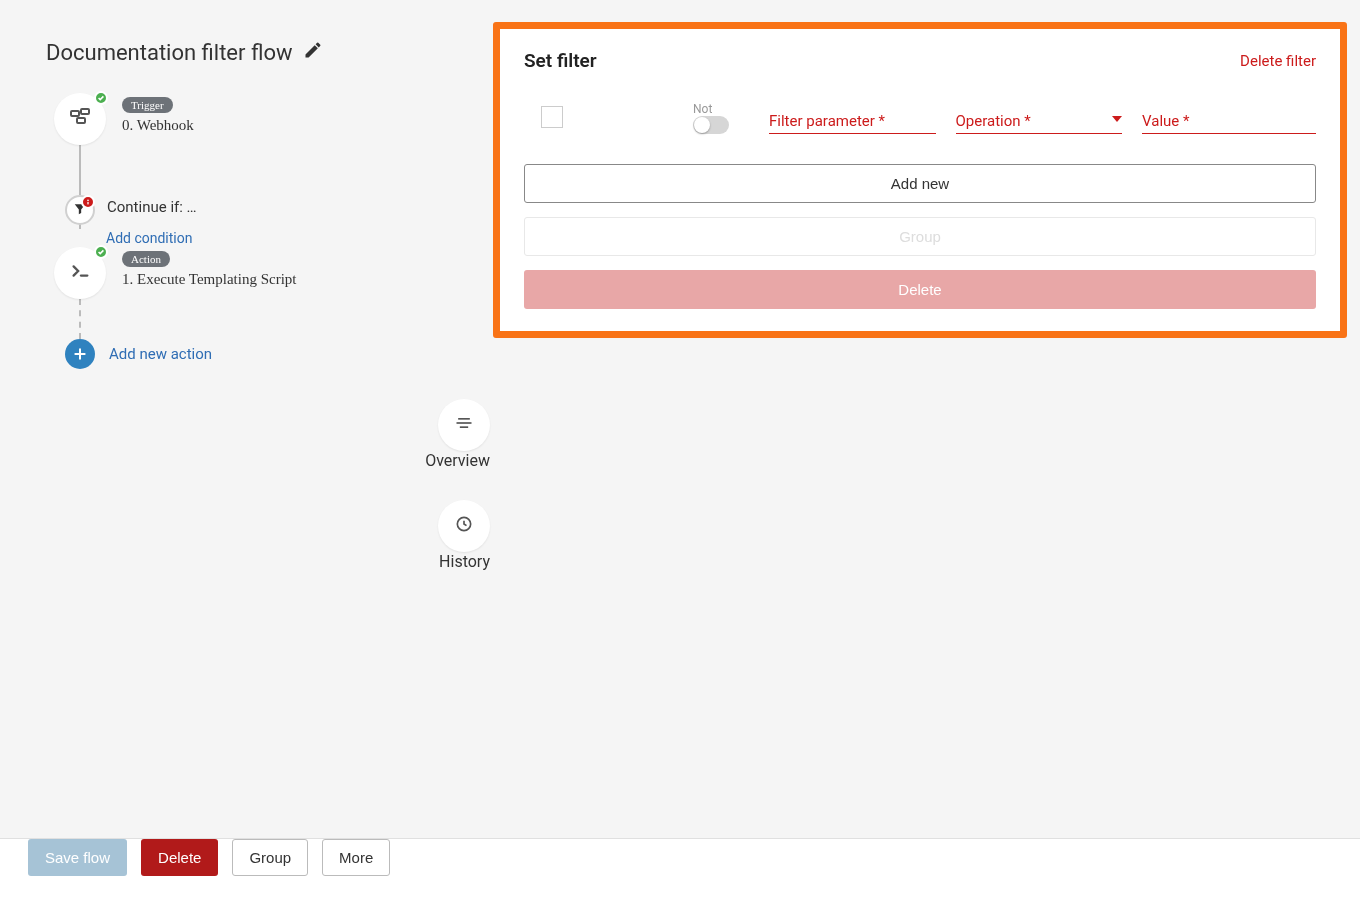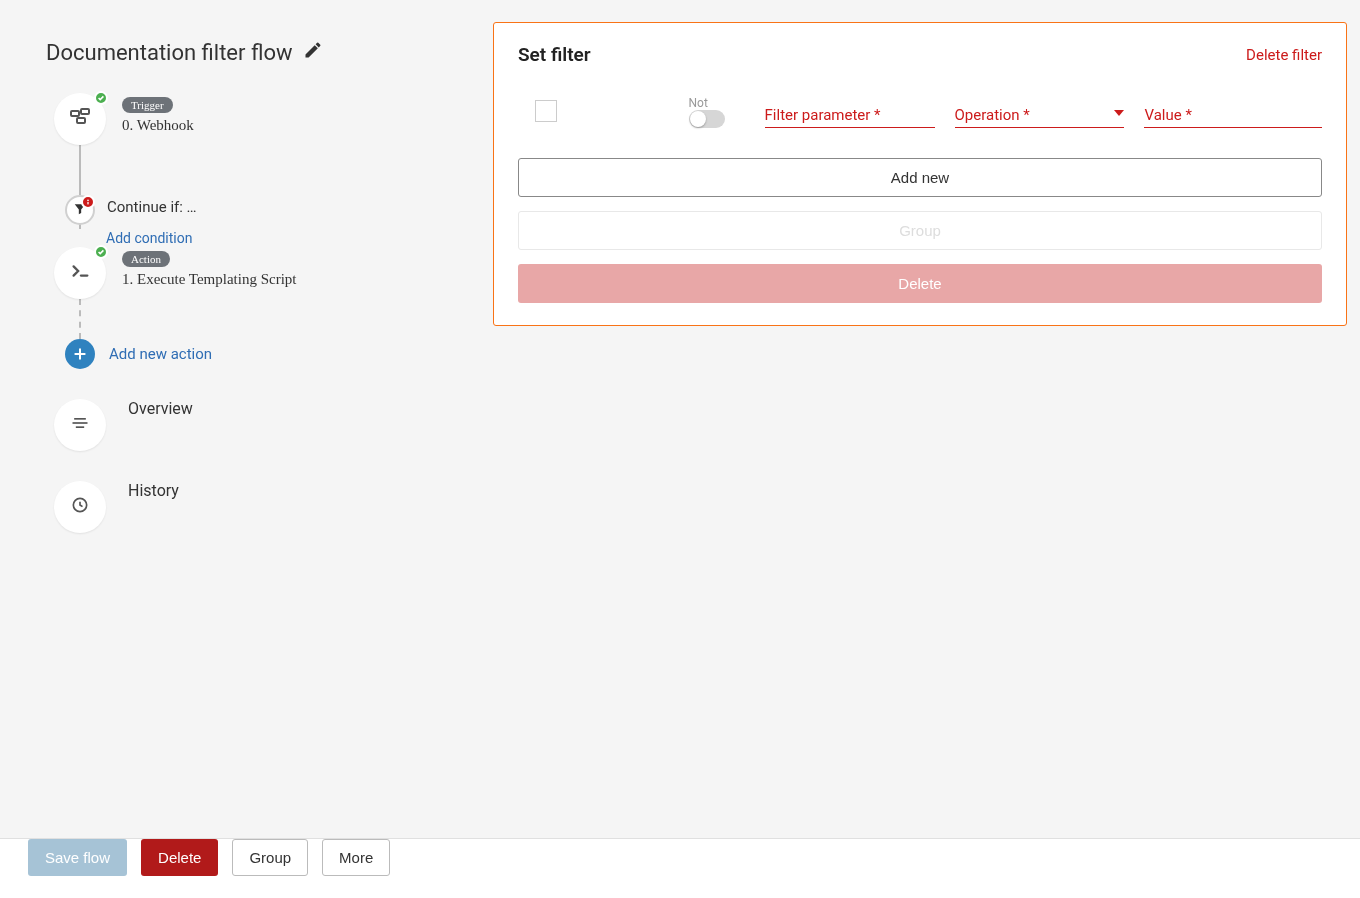--- a/index.html
+++ b/index.html
@@ -29,26 +29,26 @@
     .status-dot.error{ background:#cc1b1b;}
     .status-dot svg{width:8px;height:8px;}
     .connector{ width:2px; background:#bbb; margin-left:25px;}
     .connector.dashed{ background: none; border-left:2px dashed #bbb;}
     .connector.h50{height:50px;}
     .connector.h18{height:18px;}
     .connector.h40{height:40px;}
     .condition-row{ padding-left:11px; display:flex; align-items:center; position:relative;}
 
     .plus-btn{ width:30px; height:30px; border-radius:50%; background:#2F82BF; color:#fff; display:flex; align-items:center; justify-content:center; flex-shrink:0; font-size:18px; margin-left:11px;}
-    .nav-step{ display:flex; align-items:flex-start; margin-top:30px;}
+    .nav-step{ display:flex; align-items:flex-end; margin-top:30px;flex-direction:column;}
     .nav-step .step-icon-wrap{ margin-left:0;}
     .nav-step .nav-label{ padding-left:22px; font-size:16px; color:#333;}
 
     
-    .right-panel{ position:absolute; left:493px; right:13px; top:22px; background:#fff; border:1px solid #f97316; border-radius:3px; padding:20px 24px 22px;}
+    .right-panel{ position:absolute; left:493px; right:13px; top:22px; background:#fff; border:7px solid #f97316; border-radius:3px; padding:20px 24px 22px;}
     .panel-header{ display:flex; justify-content:space-between; align-items:center; margin-bottom:30px;}
     .panel-title{ font-size:19px; font-weight:600; color:#222;}
     .delete-filter{ color:#cc1b1b; font-size:15px;}
     .filter-row{ display:flex; align-items:flex-end; gap:20px; margin-bottom:30px;}
     .checkbox-cell{ width:55px; display:flex; justify-content:center; padding-bottom:6px; flex-shrink:0;}
     .checkbox-box{ width:22px; height:22px; border:1px solid #ccc; background:#fff;}
     .toggle-cell{ display:flex; flex-direction:column; align-items:flex-start; flex-shrink:0; width:56px;}
     .toggle-label{ font-size:12px; color:#999; }
     .toggle{ width:36px; height:18px; border-radius:10px; background:#d6d6d6; position:relative;}
     .toggle::after{ content:""; position:absolute; left:1px; top:1px; width:16px; height:16px; border-radius:50%; background:#fff; box-shadow:0 1px 2px rgba(0,0,0,0.3);}

